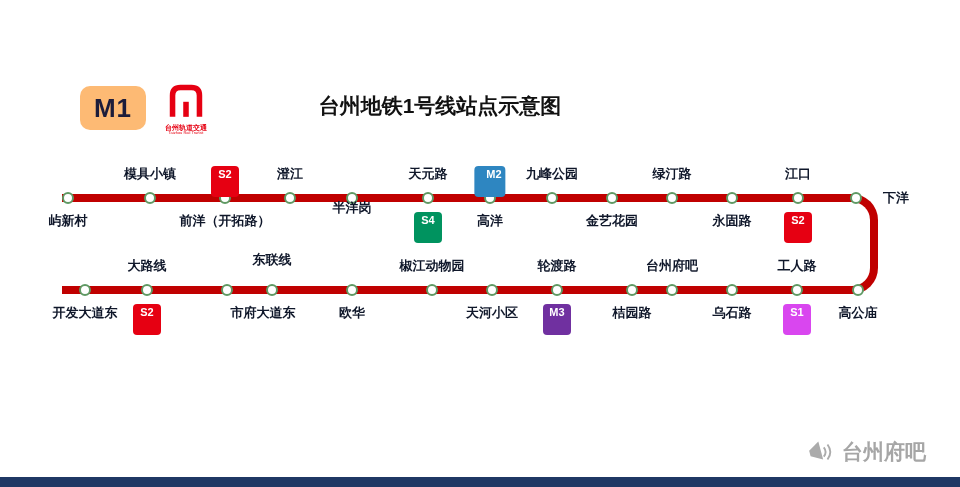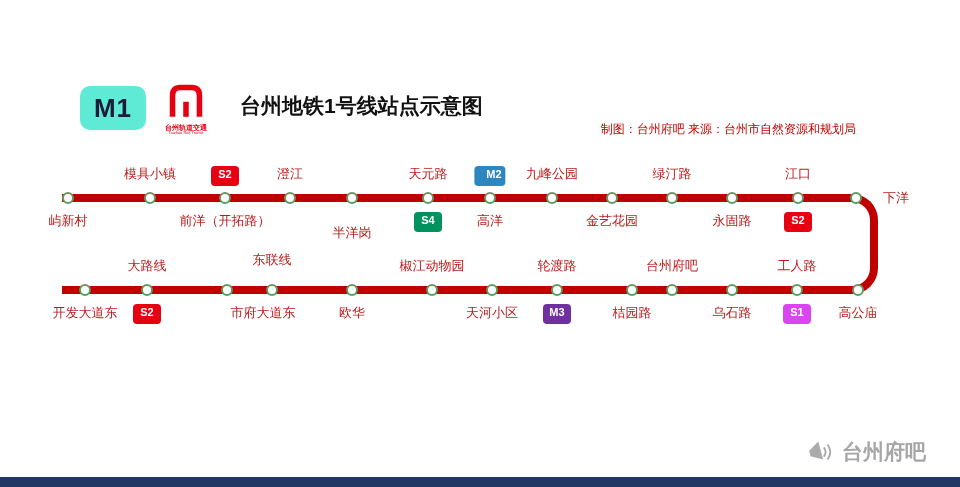--- a/index.html
+++ b/index.html
@@ -9,34 +9,34 @@
     position: relative;
     width: 960px;
     height: 487px;
     background: #ffffff;
     overflow: hidden;
   }
   
   .m1-badge {
     position: absolute; left: 80px; top: 86px;
     width: 66px; height: 44px;
-    background: #5eead4; border-radius: 10px;
+    background: #fdba74; border-radius: 10px;
     display: flex; align-items: center; justify-content: center;
     font-size: 26px; font-weight: bold; color: #1c1c3a;
     letter-spacing: 1px;
   }
   .logo {
     position: absolute; left: 158px; top: 82px; width: 56px;
     text-align: center; color: #e60012; line-height: 1.1;
   }
   .logo-name { font-size: 7px; font-weight: bold; white-space: nowrap; }
   .logo-sub  { font-size: 4px; white-space: nowrap; }
   .title {
     position: absolute; left: 240px; top: 92px; width: 400px;
-    text-align: left; font-size: 21px; font-weight: bold; color: #111111;
+    text-align: center; font-size: 21px; font-weight: bold; color: #111111;
     white-space: nowrap;
   }
   .credit {
     position: absolute; left: 480px; top: 121px; width: 376px;
     text-align: right; font-size: 12px; color: #c00000; white-space: nowrap;
   }
   
   .route {
     position: absolute; left: 62px; top: 194px;
     width: 816px; height: 100px;
@@ -44,26 +44,26 @@
     border-radius: 0 26px 26px 0;
   }
   .map-layer { position: absolute; left: 0; top: 0; width: 960px; height: 487px; }
   .dot {
     position: absolute; width: 12px; height: 12px;
     background: #ffffff; border: 2px solid #5f9a64; border-radius: 50%;
     transform: translate(-50%, -50%); z-index: 2;
   }
   .st-label {
     position: absolute; white-space: nowrap;
-    font-size: 13px; font-weight: normal; color: #b91c1c; z-index: 3;
+    font-size: 13px; font-weight: bold; color: #0f172a; z-index: 3;
   }
   .st-label.center { transform: translateX(-50%); }
   .badge {
     position: absolute; transform: translateX(-50%);
-    min-width: 28px; height: 20px; line-height: 17px; padding: 0 4px;
+    min-width: 28px; height: 31px; line-height: 17px; padding: 0 4px;
     text-align: center; border-radius: 4px;
     color: #ffffff; font-size: 11px; font-weight: bold; z-index: 3;
   }
   
   .watermark {
     position: absolute; right: 34px; top: 437px;
     display: flex; align-items: center; gap: 7px;
     color: #a6a6a6; font-size: 21px; font-weight: bold; text-align: center;
   }
   .footer-bar {
@@ -82,36 +82,35 @@
     <svg width="42" height="38" viewBox="0 0 48 48">
       <path d="M7 44 V17 Q7 7 17 7 H31 Q41 7 41 17 V44" fill="none" stroke="#e60012" stroke-width="7"></path>
       <path d="M24 44 V25" fill="none" stroke="#e60012" stroke-width="7"></path>
     </svg>
     <div class="logo-name">台州轨道交通</div>
     <div class="logo-sub">Taizhou Rail Transit</div>
   </div>
 
   <div class="title">台州地铁1号线站点示意图</div>
 
-  <div class="credit">制图：台州府吧  来源：台州市自然资源和规划局</div>
 
   <div class="route" style="border-color: rgb(192, 0, 0);"></div>
 
   <div class="map-layer">
       <div class="dot" style="left: 68px; top: 198px;"></div>
       <div class="st-label center" style="left: 68px; top: 212px;">屿新村</div>
       <div class="dot" style="left: 150px; top: 198px;"></div>
       <div class="st-label center" style="left: 150px; top: 165px;">模具小镇</div>
       <div class="dot" style="left: 225px; top: 198px;"></div>
       <div class="st-label center" style="left: 225px; top: 212px;">前洋（开拓路）</div>
       <div class="badge" style="background: rgb(230, 0, 18); left: 225px; top: 166px;">S2</div>
       <div class="dot" style="left: 290px; top: 198px;"></div>
       <div class="st-label center" style="left: 290px; top: 165px;">澄江</div>
       <div class="dot" style="left: 352px; top: 198px;"></div>
-      <div class="st-label center" style="left: 352px; top: 224px;">半洋岗</div>
+      <div class="st-label center" style="left: 352px; top: 199px;">半洋岗</div>
       <div class="dot" style="left: 428px; top: 198px;"></div>
       <div class="st-label center" style="left: 428px; top: 165px;">天元路</div>
       <div class="badge" style="background: rgb(0, 147, 95); left: 428px; top: 212px;">S4</div>
       <div class="dot" style="left: 490px; top: 198px;"></div>
       <div class="st-label center" style="left: 490px; top: 212px;">高洋</div>
       <div class="badge" style="background: rgb(46, 134, 193); left: 490px; top: 166px; padding-left: 12px;">M2</div>
       <div class="dot" style="left: 552px; top: 198px;"></div>
       <div class="st-label center" style="left: 552px; top: 165px;">九峰公园</div>
       <div class="dot" style="left: 612px; top: 198px;"></div>
       <div class="st-label center" style="left: 612px; top: 212px;">金艺花园</div>

